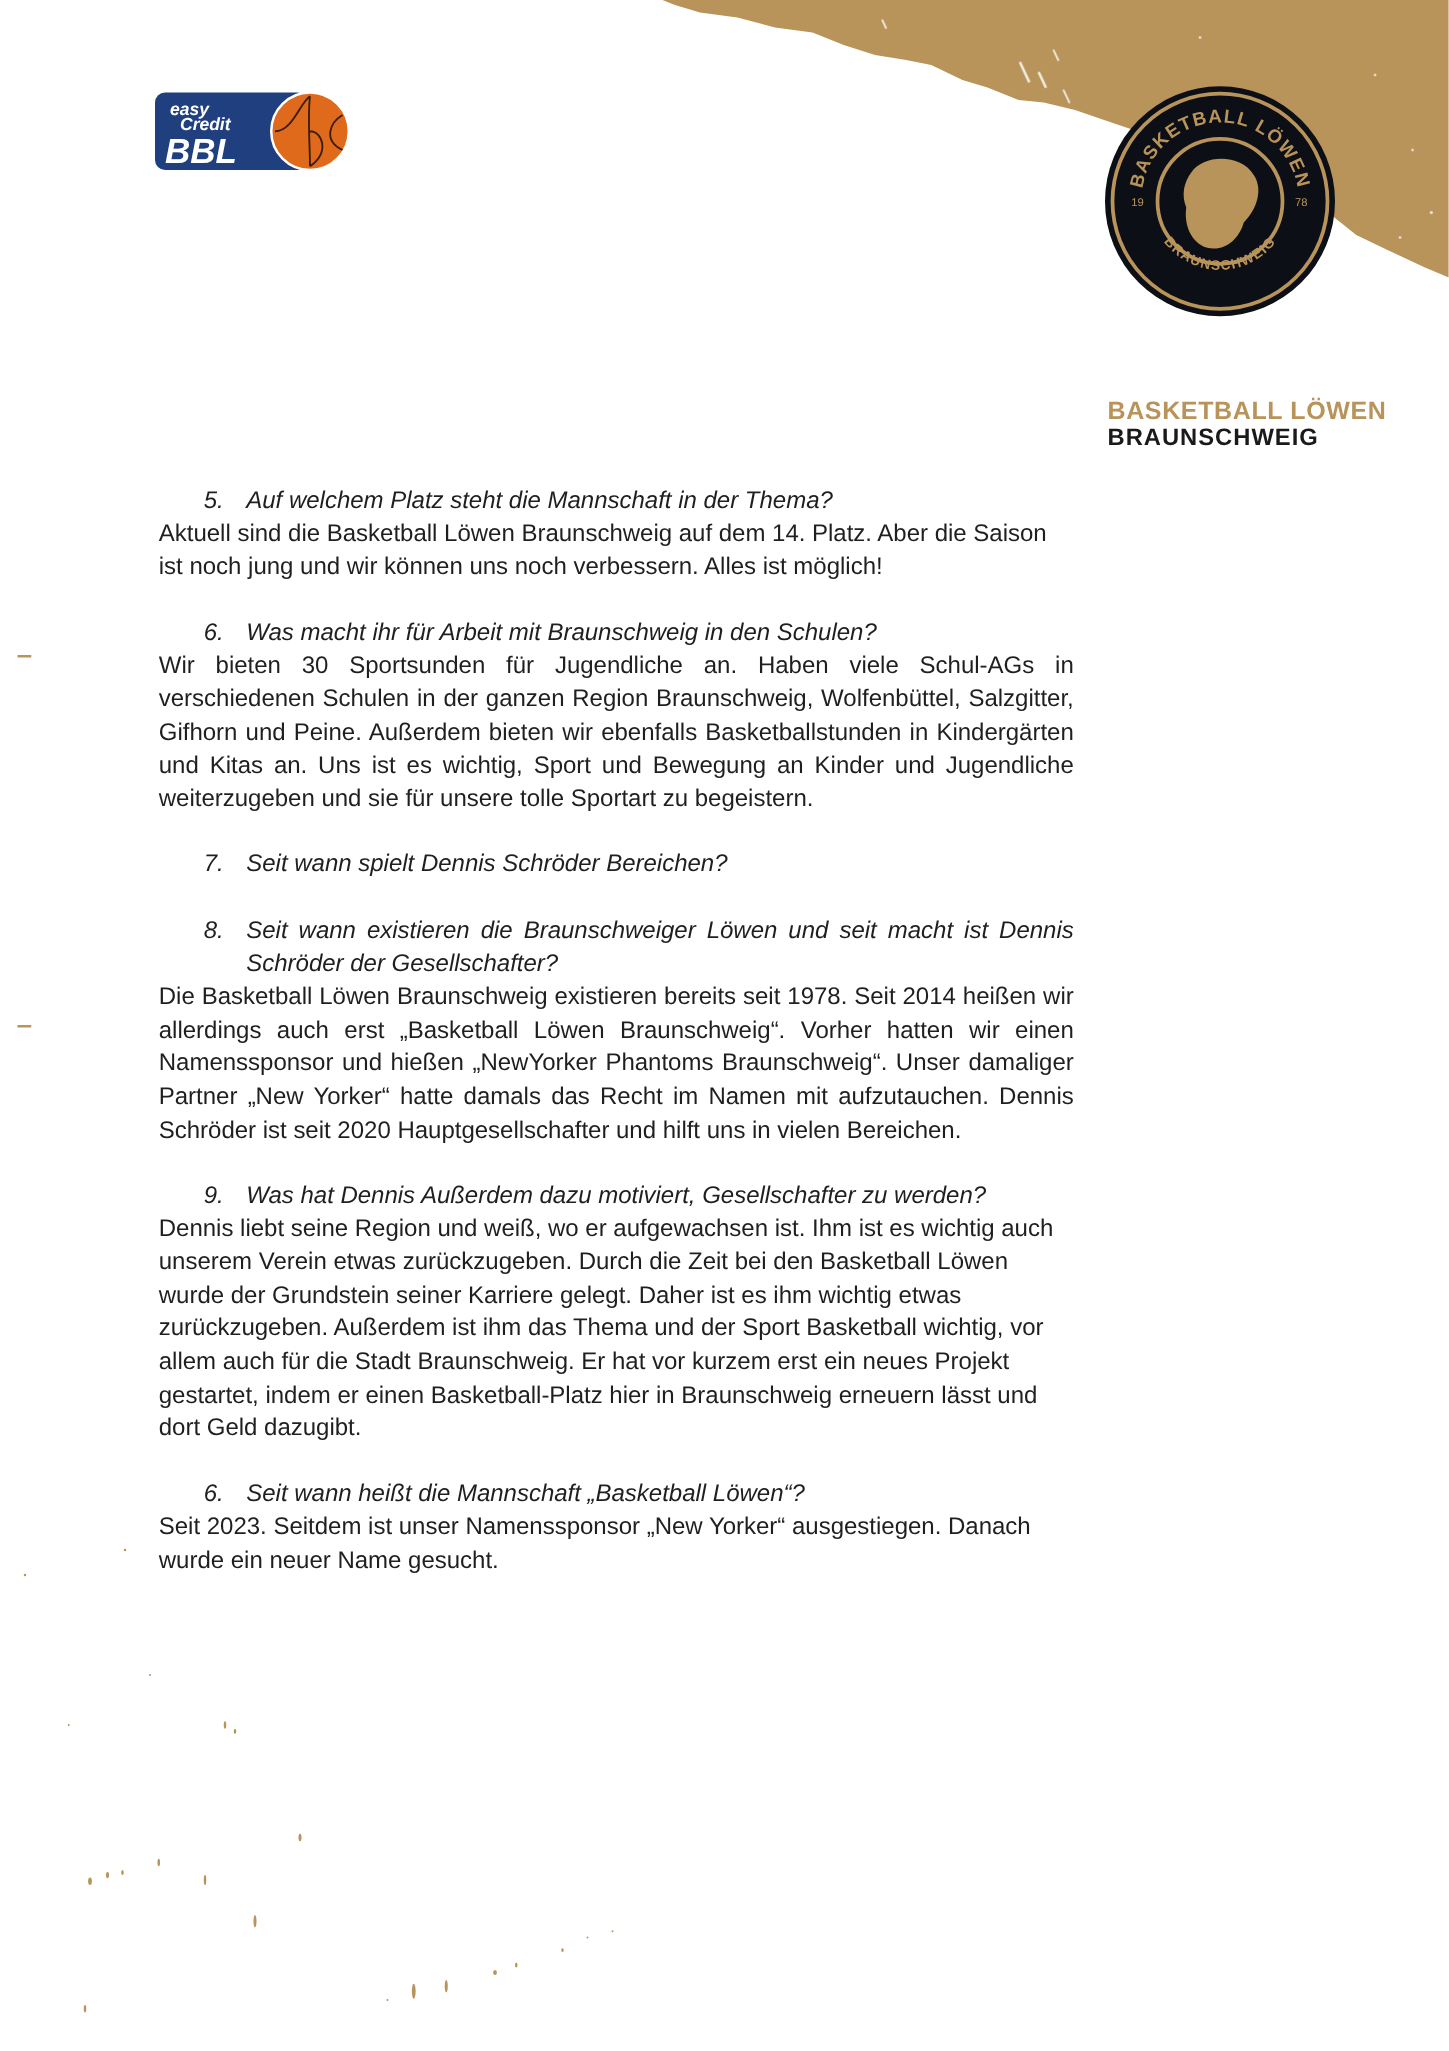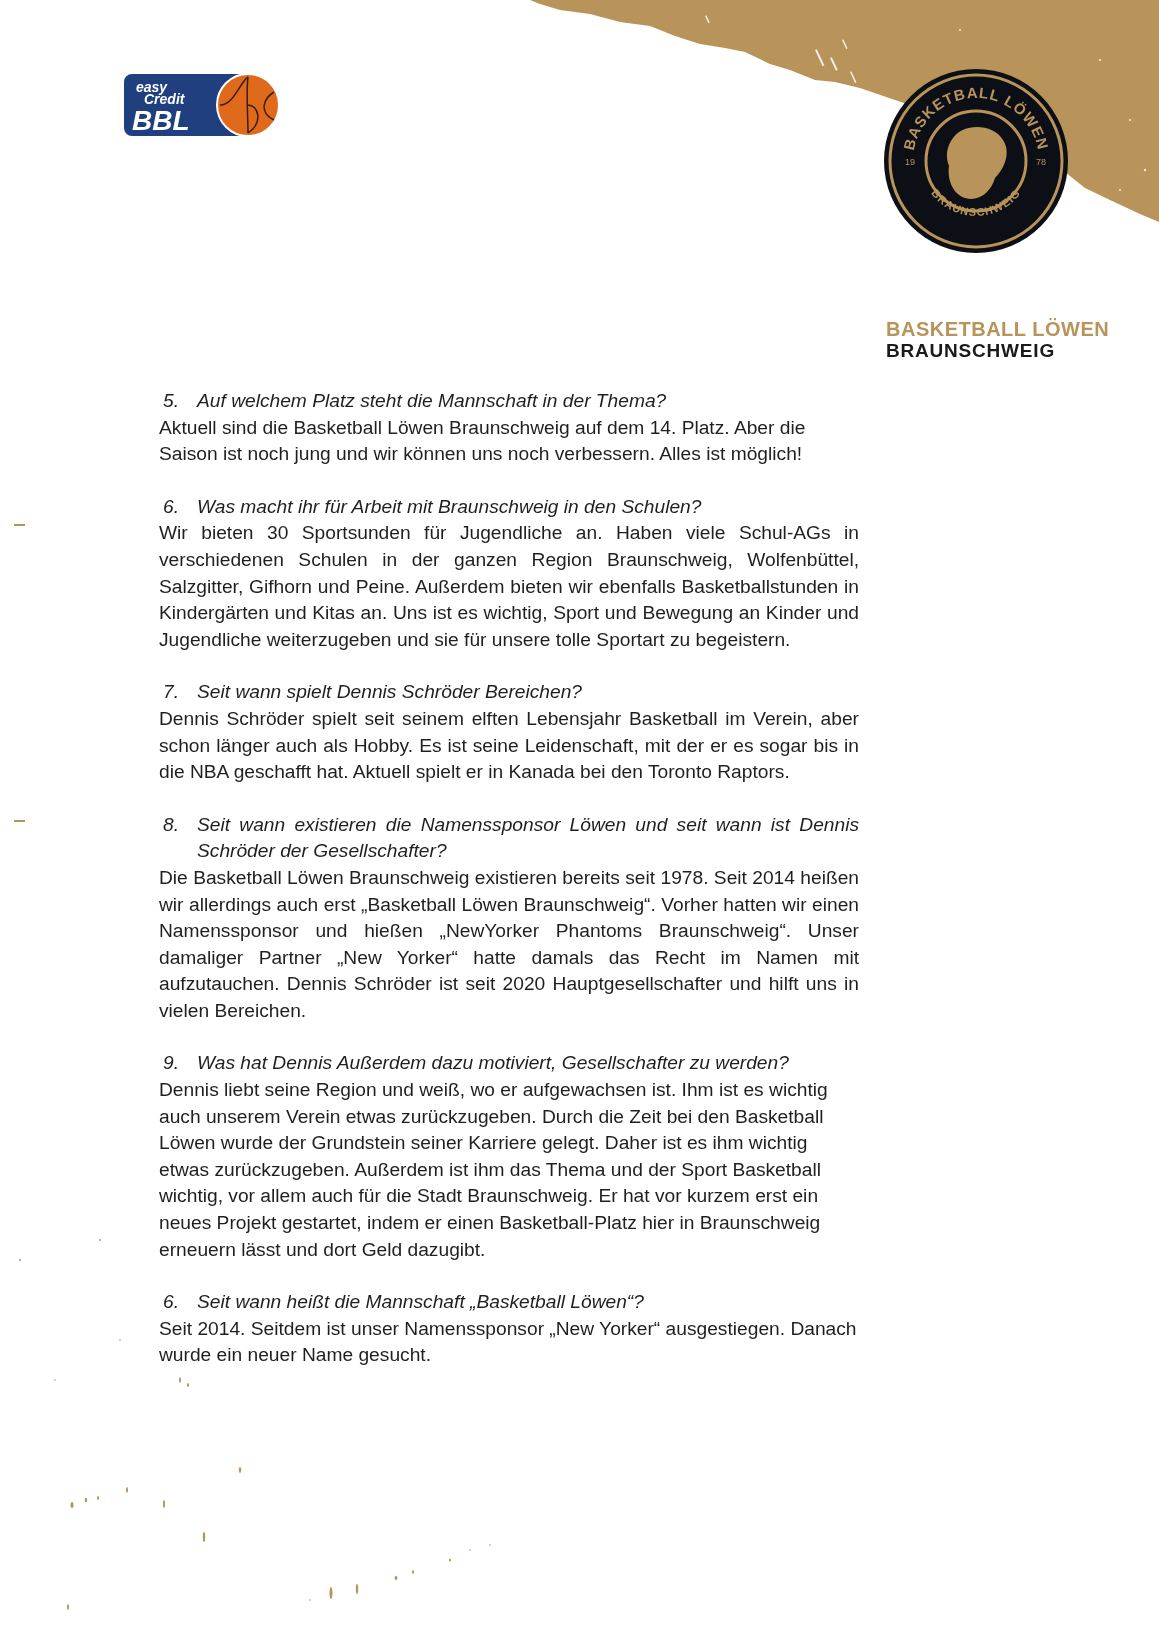--- a/index.html
+++ b/index.html
@@ -14,21 +14,21 @@
   .club-badge { position: absolute; left: 883px; top: 68px; width: 186px; height: 186px; }
   .club-wordmark { position: absolute; left: 886px; top: 318px; line-height: 22px; }
   .club-wordmark .l1 { color: #b8935a; font-weight: bold; font-size: 20px; letter-spacing: 0.5px; }
   .club-wordmark .l2 { color: #1a1a1a; font-weight: bold; font-size: 19px; letter-spacing: 0.8px; }
   .margin-tick { position: absolute; left: 14px; width: 11px; height: 2px; background: #b8935a; }
   .content { position: absolute; left: 127px; top: 388px; width: 732px; font-size: 19.2px; line-height: 26.6px; }
   .qa { margin-bottom: 26px; }
   .question { font-style: italic; display: flex; text-align: justify; }
   .question .num { width: 34px; padding-left: 36px; flex: 0 0 auto; }
   .question .q { flex: 1; }
-  .answer { text-align: justify; margin-left: 32px; }
+  .answer { text-align: justify; }
   .answer.left { text-align: left; }
   .speckles { position: absolute; left: 0; top: 1220px; width: 700px; height: 421px; pointer-events: none; }
 </style>
 </head>
 <body>
 
 <svg class="gold-band" viewBox="0 0 1159 240">
   <path d="M530 0 L1159 0 L1159 222 L1140 214 L1110 200 L1085 188 L1060 168 L1040 150 L1010 140 L980 132 L950 122 L925 110 L895 100 L860 88 L835 82 L815 80 L790 70 L770 64 L745 52 L725 48 L700 44 L675 36 L650 26 L620 22 L590 14 L560 10 L540 4 Z" fill="#b8935a"></path>
   <g fill="#ffffff" opacity="0.85">
     <rect x="815" y="50" width="2" height="18" transform="rotate(-25 815 50)"></rect>
@@ -93,42 +93,41 @@
       <span class="num">6.</span>
       <span class="q">Was macht ihr für Arbeit mit Braunschweig in den Schulen?</span>
     </div>
     <div class="answer">Wir bieten 30 Sportsunden für Jugendliche an. Haben viele Schul-AGs in verschiedenen Schulen in der ganzen Region Braunschweig, Wolfenbüttel, Salzgitter, Gifhorn und Peine. Außerdem bieten wir ebenfalls Basketballstunden in Kindergärten und Kitas an. Uns ist es wichtig, Sport und Bewegung an Kinder und Jugendliche weiterzugeben und sie für unsere tolle Sportart zu begeistern.</div>
   </div>
   <div class="qa">
     <div class="question">
       <span class="num">7.</span>
       <span class="q">Seit wann spielt Dennis Schröder Bereichen?</span>
     </div>
-    <div class="answer">Dennis Schröder spielt seit seinem elften Lebensjahr Basketball im Verein, aber schon länger auch als Hobby. Es ist seine Leidenschaft, mit der er es sogar bis in die NBA geschafft hat. Aktuell spielt er in Kanada bei den Toronto Raptors.</div>
   </div>
   <div class="qa">
     <div class="question">
       <span class="num">8.</span>
-      <span class="q">Seit wann existieren die Namenssponsor Löwen und seit wann ist Dennis Schröder der Gesellschafter?</span>
+      <span class="q">Seit wann existieren die Braunschweiger Löwen und seit macht ist Dennis Schröder der Gesellschafter?</span>
     </div>
     <div class="answer">Die Basketball Löwen Braunschweig existieren bereits seit 1978. Seit 2014 heißen wir allerdings auch erst „Basketball Löwen Braunschweig“. Vorher hatten wir einen Namenssponsor und hießen „NewYorker Phantoms Braunschweig“. Unser damaliger Partner „New Yorker“ hatte damals das Recht im Namen mit aufzutauchen. Dennis Schröder ist seit 2020 Hauptgesellschafter und hilft uns in vielen Bereichen.</div>
   </div>
   <div class="qa">
     <div class="question">
       <span class="num">9.</span>
       <span class="q">Was hat Dennis Außerdem dazu motiviert, Gesellschafter zu werden?</span>
     </div>
     <div class="answer left">Dennis liebt seine Region und weiß, wo er aufgewachsen ist. Ihm ist es wichtig auch unserem Verein etwas zurückzugeben. Durch die Zeit bei den Basketball Löwen wurde der Grundstein seiner Karriere gelegt. Daher ist es ihm wichtig etwas zurückzugeben. Außerdem ist ihm das Thema und der Sport Basketball wichtig, vor allem auch für die Stadt Braunschweig. Er hat vor kurzem erst ein neues Projekt gestartet, indem er einen Basketball-Platz hier in Braunschweig erneuern lässt und dort Geld dazugibt.</div>
   </div>
   <div class="qa">
     <div class="question">
       <span class="num">6.</span>
       <span class="q">Seit wann heißt die Mannschaft „Basketball Löwen“?</span>
     </div>
-    <div class="answer left">Seit 2014. Seitdem ist unser Namenssponsor „New Yorker“ ausgestiegen. Danach wurde ein neuer Name gesucht.</div>
+    <div class="answer left">Seit 2023. Seitdem ist unser Namenssponsor „New Yorker“ ausgestiegen. Danach wurde ein neuer Name gesucht.</div>
   </div>
 </div>
 
 <svg class="speckles" viewBox="0 0 700 421">
   <g fill="#b8935a">
     <ellipse cx="72" cy="285" rx="1.5" ry="3"></ellipse>
       <ellipse cx="86" cy="280" rx="1.2" ry="2.5"></ellipse>
       <ellipse cx="98" cy="278" rx="1" ry="2"></ellipse>
     <ellipse cx="127" cy="270" rx="1" ry="3"></ellipse>
       <ellipse cx="164" cy="284" rx="1" ry="4"></ellipse>

